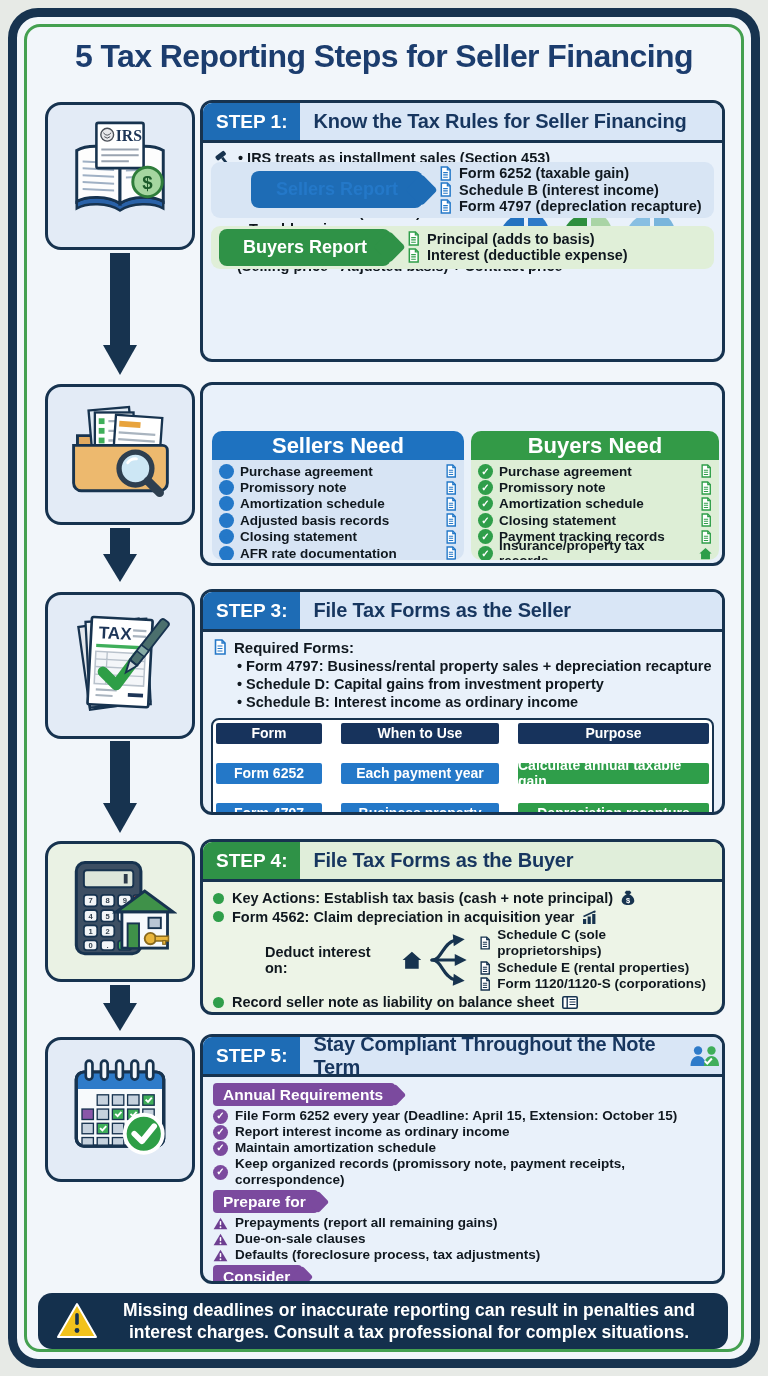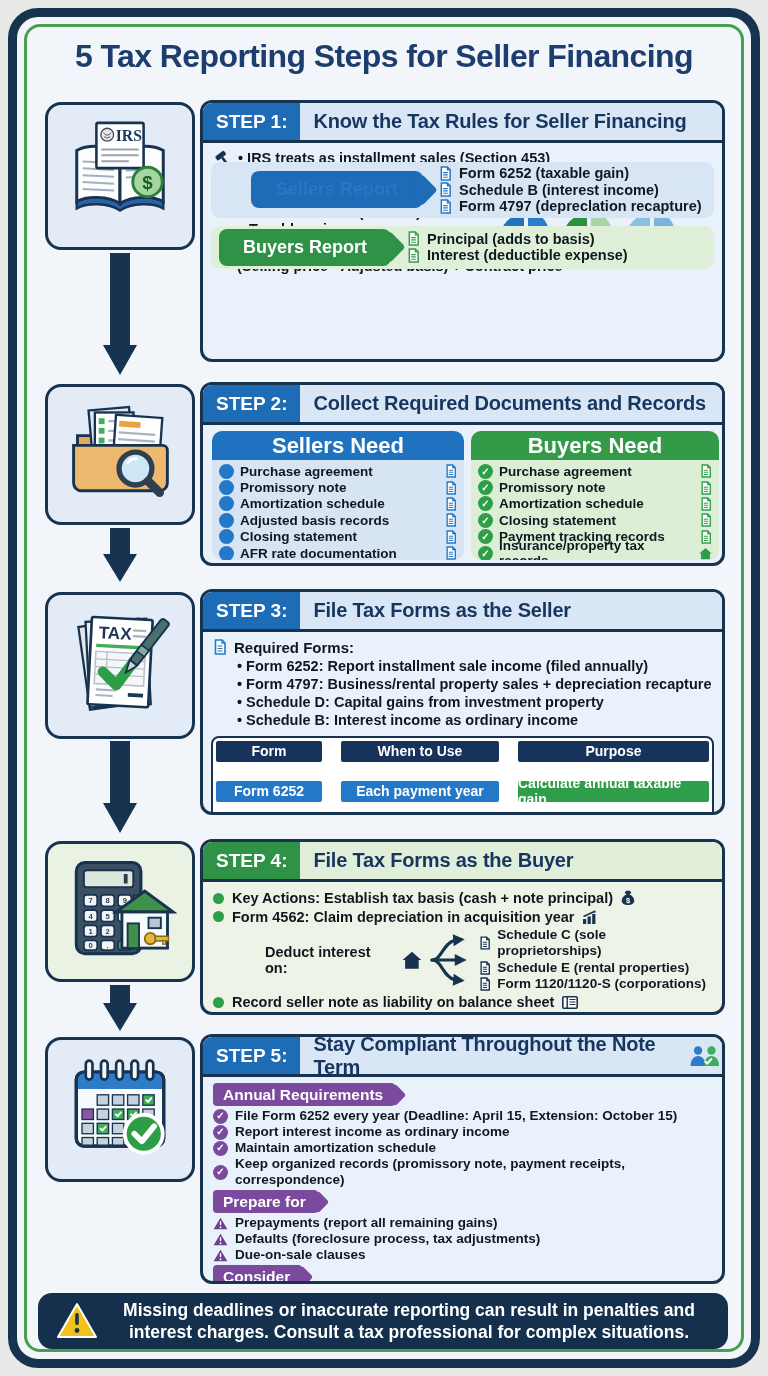--- a/index.html
+++ b/index.html
@@ -316,24 +316,20 @@
         <path d="M58,38 h38 M58,45 h38 M58,52 h38 M58,59 h28" stroke="#a9b4bf" stroke-width="2.4" fill="none"></path>
       </g>
       <path d="M12,50 h92 a5,5 0 0 1 5,5 v34 a8,8 0 0 1 -8,8 H20 a8,8 0 0 1 -8,-8 z" fill="#edb96e" stroke="#17334f" stroke-width="3"></path>
       <circle cx="76" cy="74" r="17" fill="#cde7f5" stroke="#2e3f50" stroke-width="5.5"></circle>
       <path d="M68,68 a10,10 0 0 1 9,-4" stroke="#fff" stroke-width="3" fill="none" stroke-linecap="round"></path>
       <line x1="89" y1="87" x2="101" y2="99" stroke="#2e3f50" stroke-width="9" stroke-linecap="round"></line>
     </svg>
   </div>
 
   <div class="content-card" style="top:382px;height:184px;">
-    <div class="step-header">
-      <div class="step-badge">STEP 2:</div>
-      <div class="step-heading">Collect Required Documents and Records</div>
-    </div>
     <div class="panel sellers">
       <div class="panel-h">Sellers Need</div>
       <div class="panel-list">
         <div class="p-item">
             <span class="ck blue"></span>
             <span class="grow">Purchase agreement</span>
             <svg class="blue" width="12" height="14">
               <use href="#sym-doc"></use>
             </svg>
           </div>
@@ -460,21 +456,20 @@
       <div class="step-badge">STEP 3:</div>
       <div class="step-heading">File Tax Forms as the Seller</div>
     </div>
     <div class="s3-forms">
       <div class="b-row" style="font-size:15px;">
           <svg class="b-ic blue" width="14" height="16">
             <use href="#sym-doc"></use>
           </svg>
         <span>Required Forms:</span>
         </div>
-      <div class="s3-form-line">• Form 6252: Report installment sale income (filed annually)</div>
       <div class="s3-form-line">• Form 4797: Business/rental property sales + depreciation recapture</div>
       <div class="s3-form-line">• Schedule D: Capital gains from investment property</div>
       <div class="s3-form-line">• Schedule B: Interest income as ordinary income</div>
     </div>
     <div class="s3-table">
       <div class="cell h">Form</div>
       <div class="cell h">When to Use</div>
       <div class="cell h">Purpose</div>
       <div class="cell b">Form 6252</div>
       <div class="cell b">Each payment year</div>
@@ -686,27 +681,27 @@
       <div class="s5-item">
           <svg class="purp" width="15" height="13">
             <use href="#sym-warn"></use>
           </svg>
           <span>Prepayments (report all remaining gains)</span>
         </div>
       <div class="s5-item">
           <svg class="purp" width="15" height="13">
             <use href="#sym-warn"></use>
           </svg>
-          <span>Defaults (foreclosure process, tax adjustments)</span>
+          <span>Due-on-sale clauses</span>
         </div>
       <div class="s5-item">
           <svg class="purp" width="15" height="13">
             <use href="#sym-warn"></use>
           </svg>
-          <span>Due-on-sale clauses</span>
+          <span>Defaults (foreclosure process, tax adjustments)</span>
         </div>
       <div class="banner-wrap"><div class="banner">Consider</div></div>
 
     </div>
   </div>
 
   <div class="footer">
     <svg width="42" height="38" viewBox="0 0 42 38">
       <path d="M21,2 L40,35 H2 Z" fill="#f2c21c" stroke="#fff" stroke-width="2" stroke-linejoin="round"></path>
       <rect x="19.2" y="11" width="3.6" height="12" rx="1.8" fill="#17334f"></rect>

